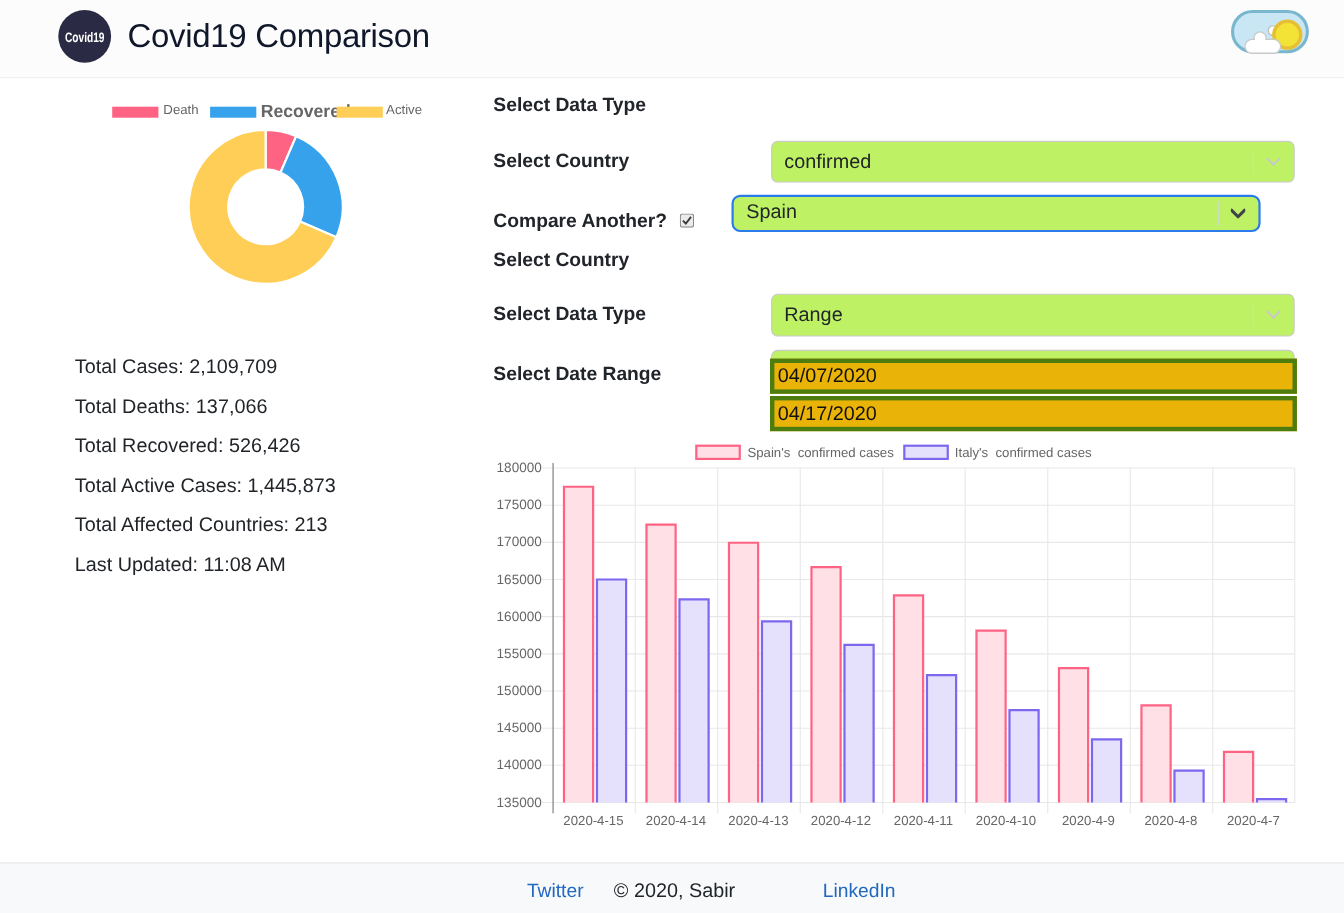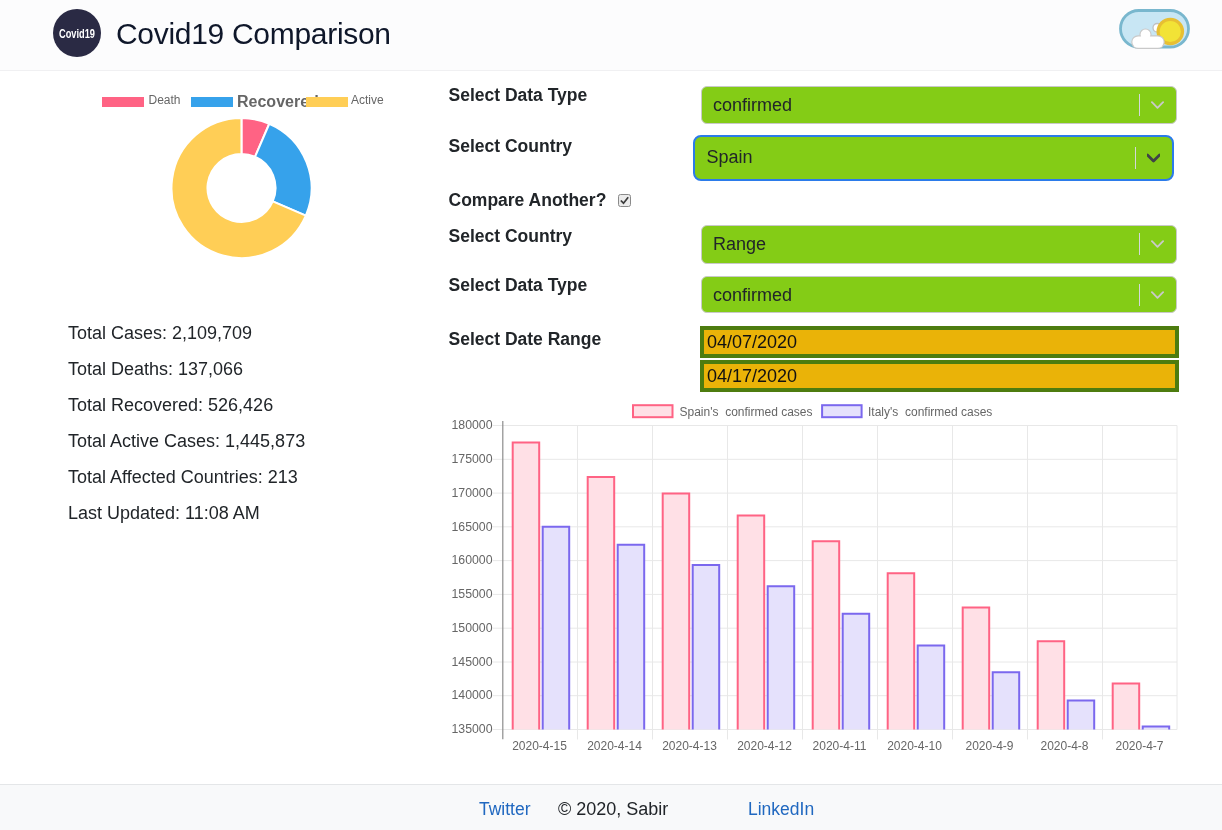--- a/index.html
+++ b/index.html
@@ -1,21 +1,21 @@
 <!DOCTYPE html>
 <html><head>
 <meta charset="utf-8">
 <style>
 * { margin:0; padding:0; box-sizing:border-box; }
 html,body { width:1222px; height:830px; background:#fff; font-family:"Liberation Sans", sans-serif; }
 #page { position:relative; width:1222px; height:830px; overflow:hidden; }
 .abs { position:absolute; }
 .lbl { position:absolute; font-size:17.5px; color:#212529; white-space:nowrap;font-weight:bold; }
 .stat { position:absolute; font-size:18px; color:#212529; white-space:nowrap;text-align:center; }
-.sel { position:absolute; background:#84cc16; border:1px solid #c9c9c9; border-radius:6px; }
+.sel { position:absolute; background:#bef264; border:1px solid #c9c9c9; border-radius:6px;margin-top:42px; }
 .sel .txt { position:absolute; left:11.5px; top:50%; transform:translateY(-50%); font-size:18px; color:#212529; white-space:nowrap; }
 .sel .sep { position:absolute; right:36px; top:50%; transform:translateY(-50%); height:22px; width:1px; background:#d4d7da; }
 .chev { position:absolute; right:12px; top:50%; width:13px; height:13px; transform:translateY(-50%); }
 .dinput { position:absolute; background:#eab308; border:4px solid #4d7c0f; }
 .dinput .txt { position:absolute; left:3px; top:50%; transform:translateY(-50%); font-size:18px; color:#111; }
 </style>
 </head>
 <body>
 <div id="page">
 
@@ -67,21 +67,21 @@
   <div class="lbl" style="left:448.5px;top:85.3px;">Select Data Type</div>
   <div class="sel" style="left:700.5px;top:85.9px;width:476.5px;height:38.6px;">
     <span class="txt">confirmed</span>
       <span class="sep"></span>
     <svg class="chev" viewBox="0 0 14 14">
         <path d="M1 4 L7 10 L13 4" fill="none" stroke="#c9c9c9" stroke-width="2" stroke-linecap="round" stroke-linejoin="round"></path>
       </svg>
   </div>
 
   <div class="lbl" style="left:448.5px;top:136.3px;">Select Country</div>
-  <div class="sel" style="left:693px;top:134.8px;width:481px;height:46px;border:2.5px solid #2b7bea;border-radius:8px;">
+  <div class="sel" style="left:665px;top:134.8px;width:481px;height:34px;border:2.5px solid #2b7bea;border-radius:8px;">
     <span class="txt" style="margin-top:-1px;">Spain</span>
       <span class="sep"></span>
     <svg class="chev" viewBox="0 0 14 14">
         <path d="M0.5 3.8 L7 10.3 L13.5 3.8" fill="none" stroke="#3f4347" stroke-width="3" stroke-linecap="round" stroke-linejoin="round"></path>
       </svg>
   </div>
 
   <div class="lbl" style="left:448.5px;top:189.8px;">Compare Another?</div>
   <svg class="abs" style="left:617.5px;top:193.7px;" width="13" height="13" viewBox="0 0 13 13">
     <rect x="0.5" y="0.5" width="12" height="12" rx="2" fill="#ebebeb" stroke="#8a8a8a"></rect>

